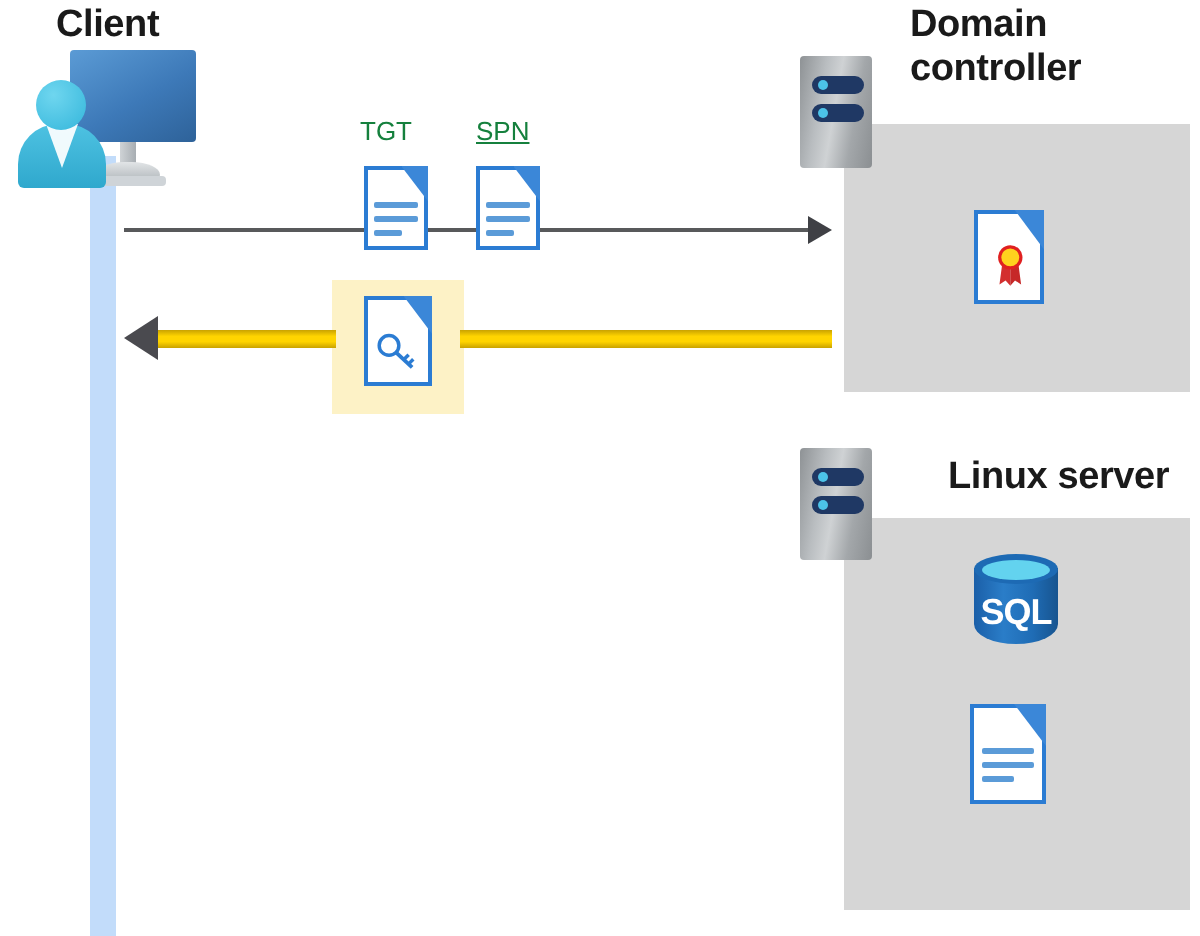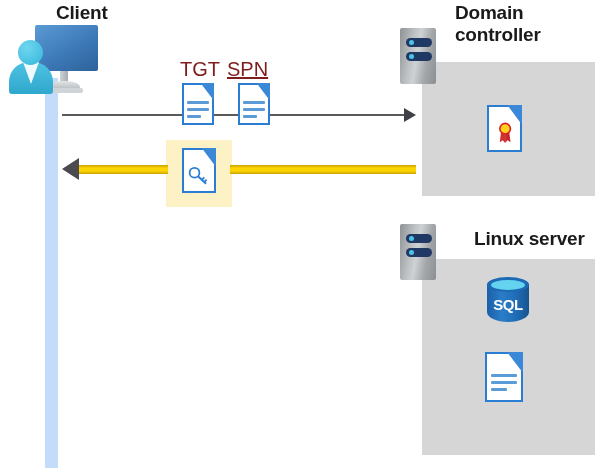--- a/index.html
+++ b/index.html
@@ -20,21 +20,21 @@
   .abs { position: absolute; }
 
   
   .title {
     font-weight: bold;
     color: #1a1a1a;
     font-size: 19px;
     line-height: 22px;
     letter-spacing: -0.2px;
   }
-  #client-title { left: 28px; top: 2px; margin-left: 28px; }
+  #client-title { left: 28px; top: 2px; }
   #dc-title { left: 455px; top: 2px; width: 130px; }
   #linux-title { left: 474px; top: 228px; width: 140px; }
 
   
   #client-lifeline {
     left: 45px; top: 78px;
     width: 13px; height: 390px;
     background: #c2dcfa;
   }
 
@@ -143,25 +143,25 @@
   #key-glyph {
     position: absolute; left: 16%; top: 34%;
     width: 68%; height: 56%;
   }
 
   
   #cert-medal { position: absolute; left: 22%; top: 28%; width: 58%; height: 60%; }
 
   
   .doc-label {
-    font-size: 20px; color: #7f1d1d;
+    font-size: 13px; color: #15803d;
     font-family: "Liberation Sans", sans-serif;
   }
   #tgt-label { left: 180px; top: 58px; }
-  #spn-label { left: 227px; top: 58px; text-decoration: underline; }
+  #spn-label { left: 238px; top: 58px; text-decoration: underline; }
 
   
   .panel { background: #d6d6d6; }
   #dc-panel    { left: 422px; top: 62px;  width: 173px; height: 134px; }
   #linux-panel { left: 422px; top: 259px; width: 173px; height: 196px; }
 
   
   .server-icon {
     width: 36px; height: 56px;
     background: linear-gradient(100deg,#8e9295 0%, #b9bdc0 30%, #cfd2d4 48%, #a3a7aa 72%, #8b8f92 100%);
@@ -199,21 +199,21 @@
   }
   #sql-top-inner {
     position: absolute; left: 4px; top: 3.5px;
     width: 34px; height: 10px;
     background: #63d3ef;
     border-radius: 50%;
   }
   #sql-text {
     position: absolute; left: 0; top: 20px;
     width: 42px; text-align: center;
-    color: #ffffff; font-size: 15px; font-weight: bold;
+    color: #ffffff; font-size: 18px; font-weight: bold;
     font-family: "Liberation Sans", sans-serif;
     letter-spacing: -0.5px;
   }
 
   
   #keytab-label {
     left: 422px; top: 415px; width: 173px;
     text-align: center;
     font-size: 20px; color: #3a3a3a;
     font-family: "Liberation Sans", sans-serif;

